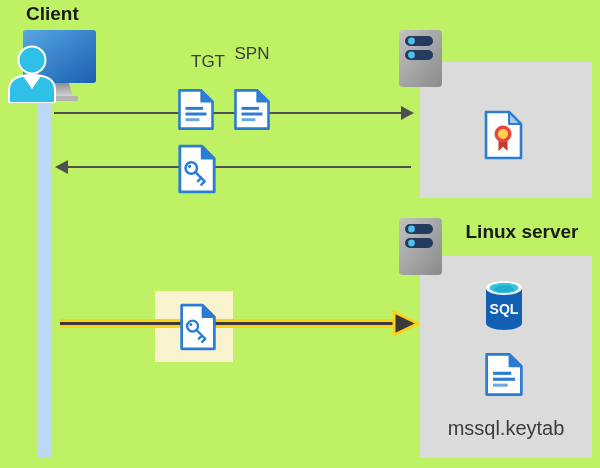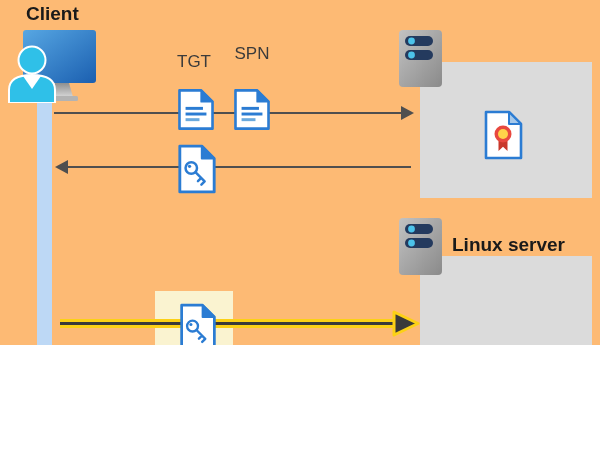--- a/index.html
+++ b/index.html
@@ -1,18 +1,18 @@
 <!DOCTYPE html>
 <html><head>
 <meta charset="utf-8">
 <style>
   html,body{margin:0;padding:0;background:#ffffff;}
   #canvas{
-    position:relative;width:600px;height:345px;overflow:hidden;
-    font-family:"Liberation Sans", sans-serif;background:#fdba74;text-decoration:underline;
+    position:relative;width:600px;height:468px;overflow:hidden;
+    font-family:"Liberation Sans", sans-serif;background:#bef264;text-decoration:underline;
   }
   .abs{position:absolute;}
   .title{
     font-weight:bold;font-size:19px;line-height:23px;color:#1a1a1a;
   }
   .small-label{
     font-size:17px;color:#3b3b3b;text-align:center;
   }
   .keytab-label{
     font-size:20px;color:#3b3b3b;text-align:center;
@@ -119,21 +119,21 @@
   <div class="abs icon" style="left:6px;top:27px;">
     <svg width="92" height="76">
         <use href="#sym-client"></use>
       </svg>
   </div>
   <div class="abs lifeline" style="left:37px;top:90px;width:15px;height:368px;"></div>
 
   <div class="abs hline" style="left:54px;top:112px;width:350px;"></div>
   <div class="abs arrowhead-right" style="left:401px;top:106px;"></div>
 
-  <div class="abs small-label" style="left:166px;top:52px;width:56px;">TGT</div>
+  <div class="abs small-label" style="left:180px;top:52px;width:56px;">TGT</div>
   <div class="abs small-label" style="left:224px;top:44px;width:56px;">SPN</div>
 
   <div class="abs icon" style="left:176px;top:87px;">
     <svg width="40" height="45">
         <use href="#sym-doc"></use>
       </svg>
   </div>
   <div class="abs icon" style="left:232px;top:87px;">
     <svg width="40" height="45">
         <use href="#sym-doc"></use>
@@ -159,27 +159,34 @@
         <use href="#sym-cert"></use>
       </svg>
   </div>
 
   <div class="abs panel" style="left:420px;top:256px;width:172px;height:202px;"></div>
   <div class="abs icon" style="left:398px;top:217px;">
     <svg width="45" height="59">
         <use href="#sym-server"></use>
       </svg>
   </div>
-  <div class="abs title" style="left:452px;top:233px;width:140px;">Linux server</div>
+  <div class="abs title" style="left:452px;top:220px;width:140px;text-align:center;">Linux server</div>
 
+  <div class="abs icon" style="left:485px;top:280px;">
+    <svg width="38" height="51">
+      <use href="#sym-sql"></use>
+      <text x="19" y="34" text-anchor="middle" font-family="Liberation Sans, sans-serif" font-size="14" font-weight="bold" fill="#ffffff">SQL</text>
+    </svg>
+  </div>
   <div class="abs icon" style="left:483px;top:351px;">
     <svg width="42" height="47">
         <use href="#sym-doc"></use>
       </svg>
   </div>
+  <div class="abs keytab-label" style="left:420px;top:417px;width:172px;">mssql.keytab</div>
 
   <div class="abs highlight" style="left:155px;top:291px;width:78px;height:71px;"></div>
   <div class="abs yellow-line" style="left:60px;top:319px;width:338px;"></div>
   <div class="abs" style="left:392px;top:310px;z-index:2;">
     <svg width="28" height="27">
       <polygon points="2,2 26,13.5 2,25" fill="#3a3a3a" stroke="#fcd116" stroke-width="3" stroke-linejoin="round"></polygon>
     </svg>
   </div>
   <div class="abs icon" style="left:178px;top:303px;">
     <svg width="40" height="48">

